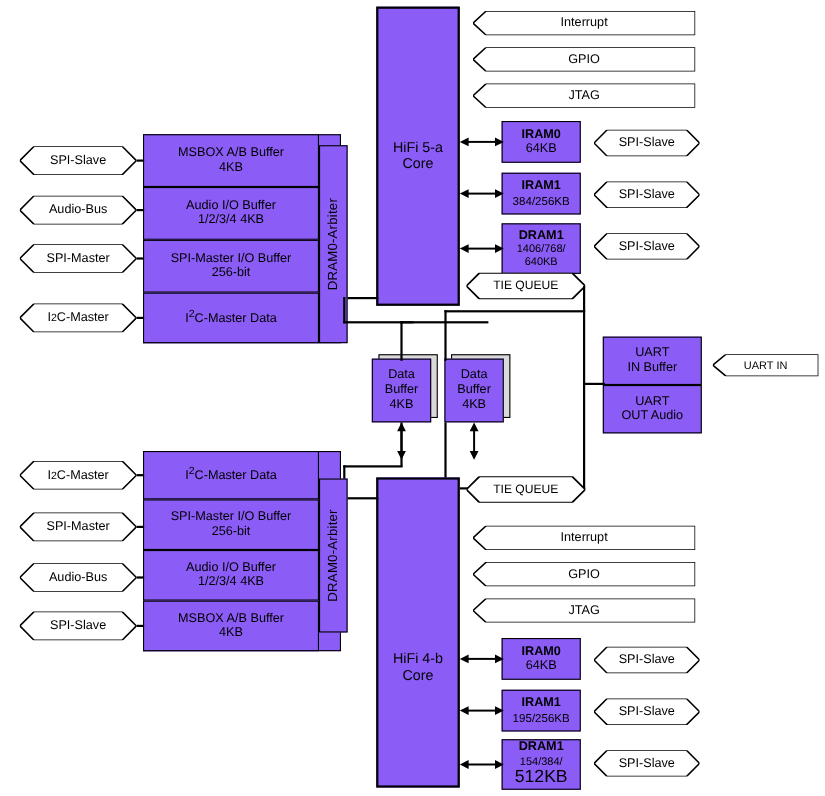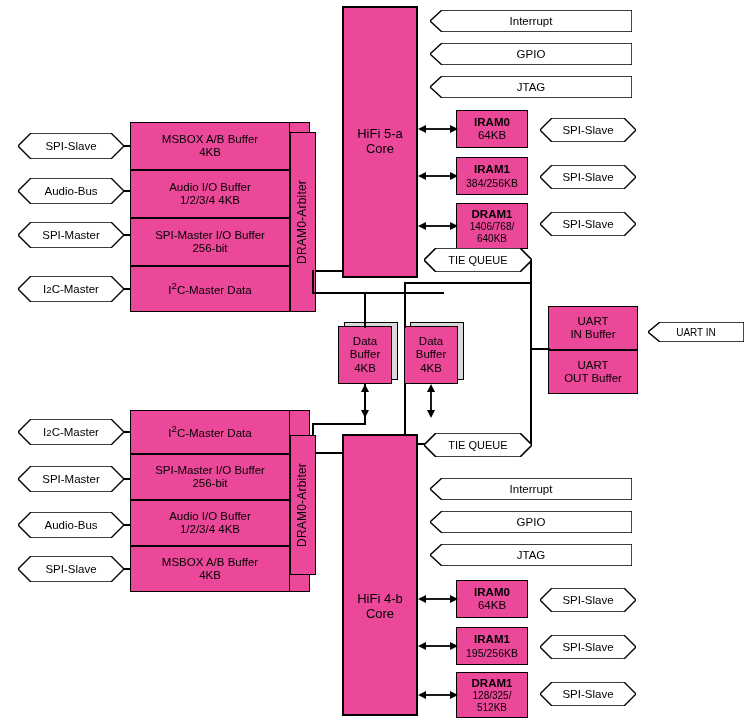--- a/index.html
+++ b/index.html
@@ -14,21 +14,21 @@
     position: relative;
     width: 750px;
     height: 724px;
     background: #ffffff;
     overflow: hidden;
   }
   .box {
     position: absolute;
     box-sizing: border-box;
     border: 1px solid #000;
-    background: #ec4899;
+    background: #8b5cf6;
     display: flex;
     flex-direction: column;
     align-items: center;
     justify-content: center;
     text-align: center;
     font-size: 11.5px;
     line-height: 1.15;
     color: #000;
   }
   .box.thick {
@@ -268,21 +268,21 @@
   <div class="line vline" style="left:364px; top:384px; height:40px;"></div>
   <div class="line hline" style="left:312px; top:423px; width:54px;"></div>
   <div class="line vline" style="left:312px; top:423px; height:30px;"></div>
 
   <div class="box med" style="left:548px; top:306px; width:90px; height:44px;">
     <span class="label-line">UART</span>
     <span class="label-line">IN Buffer</span>
   </div>
   <div class="box med" style="left:548px; top:350px; width:90px; height:44px;">
     <span class="label-line">UART</span>
-    <span class="label-line">OUT Buffer</span>
+    <span class="label-line">OUT Audio</span>
   </div>
 
   <div class="arrowshape" style="left:648px; top:322px; width:96px; height:20px;">
     <svg width="96" height="20" viewBox="0 0 96 20">
         <polygon points="12,0 96,0 96,20 12,20 0,10" fill="#fff" stroke="#000" stroke-width="1.4"></polygon>
       </svg>
     <div class="txt" style="font-size:10px;">UART IN</div>
   </div>
 
   <div class="line hline" style="left:530px; top:348px; width:20px;"></div>
@@ -321,22 +321,22 @@
   <div class="box med" style="left:456px; top:580px; width:72px; height:38px;">
     <span class="label-line" style="font-weight:bold;">IRAM0</span>
     <span class="label-line">64KB</span>
   </div>
   <div class="box med" style="left:456px; top:627px; width:72px; height:38px;">
     <span class="label-line" style="font-weight:bold;">IRAM1</span>
     <span class="label-line" style="font-size:10.5px;">195/256KB</span>
   </div>
   <div class="box med" style="left:456px; top:672px; width:72px; height:46px;">
     <span class="label-line" style="font-weight:bold;">DRAM1</span>
-    <span class="label-line" style="font-size:10px;">128/325/</span>
-    <span class="label-line" style="font-size:10px;">512KB</span>
+    <span class="label-line" style="font-size:10px;">154/384/</span>
+    <span class="label-line" style="font-size:16px;">512KB</span>
   </div>
 
   <div class="conn" style="left:418px; top:590px;">
     <svg width="40" height="18">
         <line x1="6" y1="9" x2="34" y2="9" stroke="#000" stroke-width="1.8"></line>
         <polygon points="0,9 8,5 8,13" fill="#000"></polygon>
         <polygon points="40,9 32,5 32,13" fill="#000"></polygon>
       </svg>
   </div>
   <div class="conn" style="left:418px; top:637px;">

